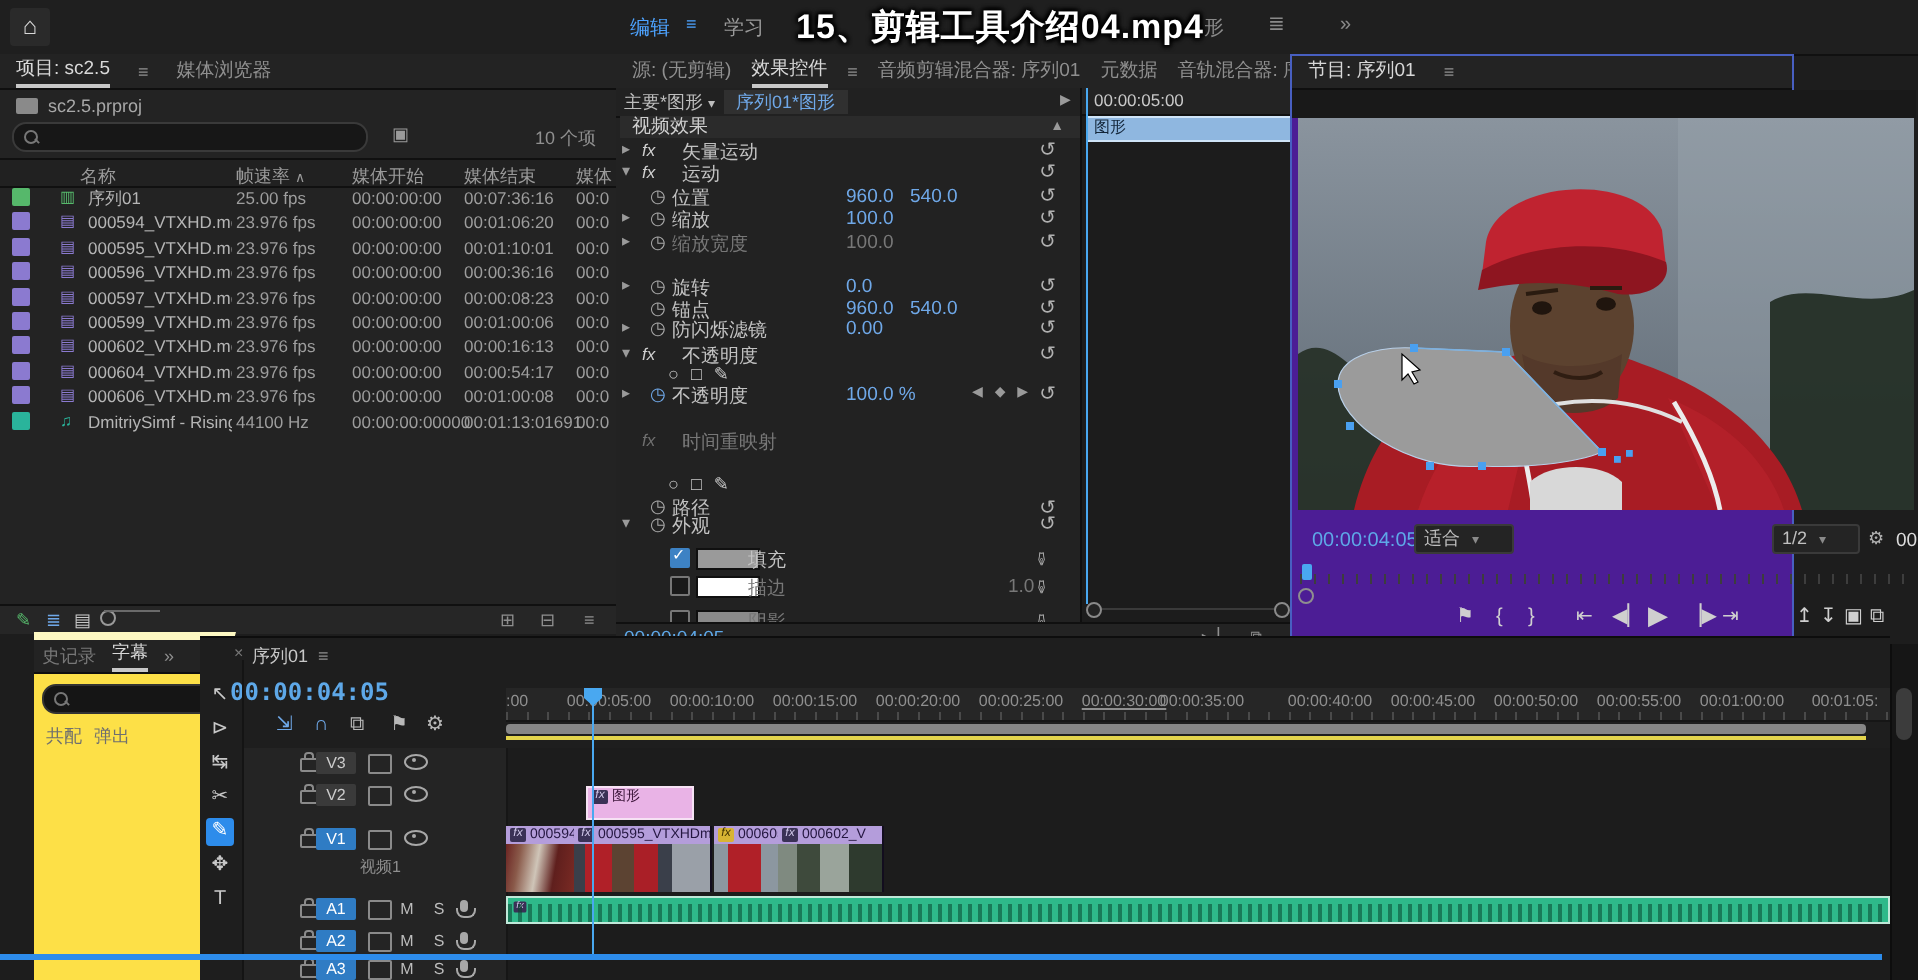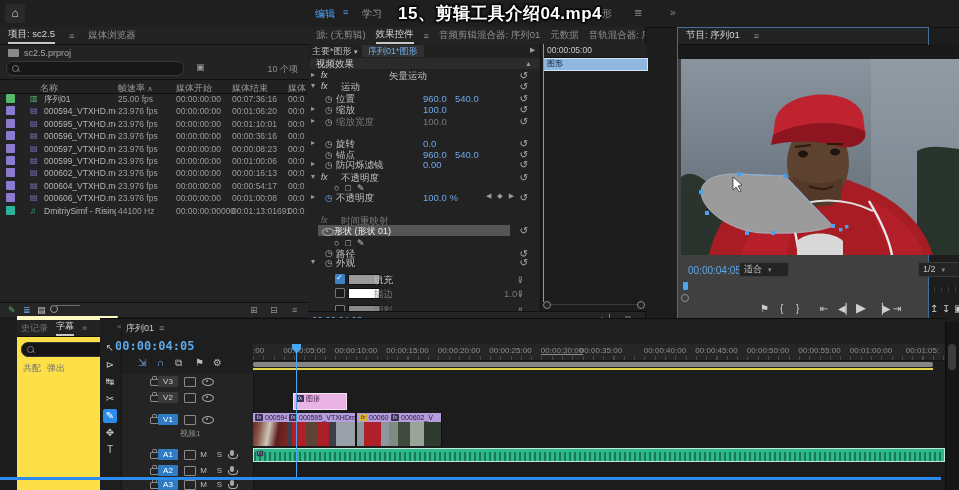--- a/index.html
+++ b/index.html
@@ -85,21 +85,21 @@
                 font-size:8.5px;color:#c8c8c8}
   #fx-mini-clip{position:absolute;left:2px;top:14px;width:100px;height:11px;background:#8fb7e0;border:1px solid #cfe4f7;
                 color:#14263a;font-size:8px;line-height:10px;padding-left:3px}
   .playline{position:absolute;width:1px;background:#49a8f0}
   #fx-scroll{position:absolute;left:4px;bottom:6px;width:96px;height:1px;background:#3a3a3a}
   .scirc{position:absolute;top:-3px;width:6px;height:6px;border:1px solid #8a8a8a;border-radius:50%;background:#232323}
   #fx-bottom{position:absolute;left:0;top:284px;width:337px;height:19px;background:#232323;border-top:1px solid #101010}
   #fx-bottom-tc{position:absolute;left:4px;top:2px;color:#5ea8e8;font-size:9.5px}
   #fx-bottom-ic{position:absolute;right:10px;top:2px;color:#8f8f8f;font-size:8px;letter-spacing:4px}
   
-  #program{left:677px;top:27px;width:252px;height:298px;background:#404040;border:1px solid rgba(70,150,230,.55);box-sizing:border-box}
+  #program{left:645px;top:27px;width:252px;height:298px;background:#4c1d95;border:1px solid rgba(70,150,230,.55);box-sizing:border-box}
   #pm-dark{position:absolute;left:0;top:17px;width:312px;height:14px;background:#191919}
   #pm-video{position:absolute;left:3px;top:31px;width:308px;height:196px}
   #pm-ctrl{position:absolute;left:0;top:229px;width:312px;height:24px;font-size:9px}
   #pm-tc{position:absolute;left:10px;top:8px;color:#5ea8e8;font-size:10px}
   .pm-drop{position:absolute;top:5px;height:13px;border:1px solid #3a3a3a;background:#242424;color:#c0c0c0;
            line-height:13px;padding:0 4px;border-radius:2px}
   .pm-drop b{font-weight:normal;font-size:7px;color:#8a8a8a;margin-left:6px}
   #pm-wrench{position:absolute;left:288px;top:7px;color:#b0b0b0}
   #pm-part{position:absolute;left:302px;top:8px;color:#dcdcdc;font-size:9.5px;white-space:nowrap}
   #pm-scrub{position:absolute;left:4px;top:256px;width:304px;height:10px;
@@ -332,21 +332,21 @@
 
     <div class="erow" style="top: 0px;">
           <div class="esec"><span>视频效果</span><b>▲</b></div>
 
         </div>
         <div class="erow" style="top: 12px;">
 
           <span class="etw">▸</span>
           <span class="efx">fx</span>
 
-          <span class="elabel" style="left: 33px; margin-left: 48px;">矢量运动</span>
+          <span class="elabel" style="left: 33px;">矢量运动</span>
 
           <span class="erst"></span>
         </div>
         <div class="erow" style="top: 23px;">
 
           <span class="etw">▾</span>
           <span class="efx">fx</span>
 
           <span class="elabel" style="left: 33px;">运动</span>
 
@@ -442,26 +442,20 @@
           <span class="env"></span>
 
           <span class="erst"></span>
         </div>
         <div class="erow" style="top: 157px;">
 
           <span class="efx d2">fx</span>
 
           <span class="elabel dim" style="left: 33px;">时间重映射</span>
 
-        </div>
-        <div class="erow" style="top: 167px;">
-
-          <div class="ebar"><span class="ieye"></span><b>形状 (形状 01)</b></div>
-
-          <span class="erst"></span>
         </div>
         <div class="erow" style="top: 179px;">
 
           <span class="etools"><i>○</i><i>□</i><i>✎</i></span>
 
         </div>
         <div class="erow" style="top: 190px; font-family: Liberation Serif, serif;">
 
           <span class="esw"></span>
 

